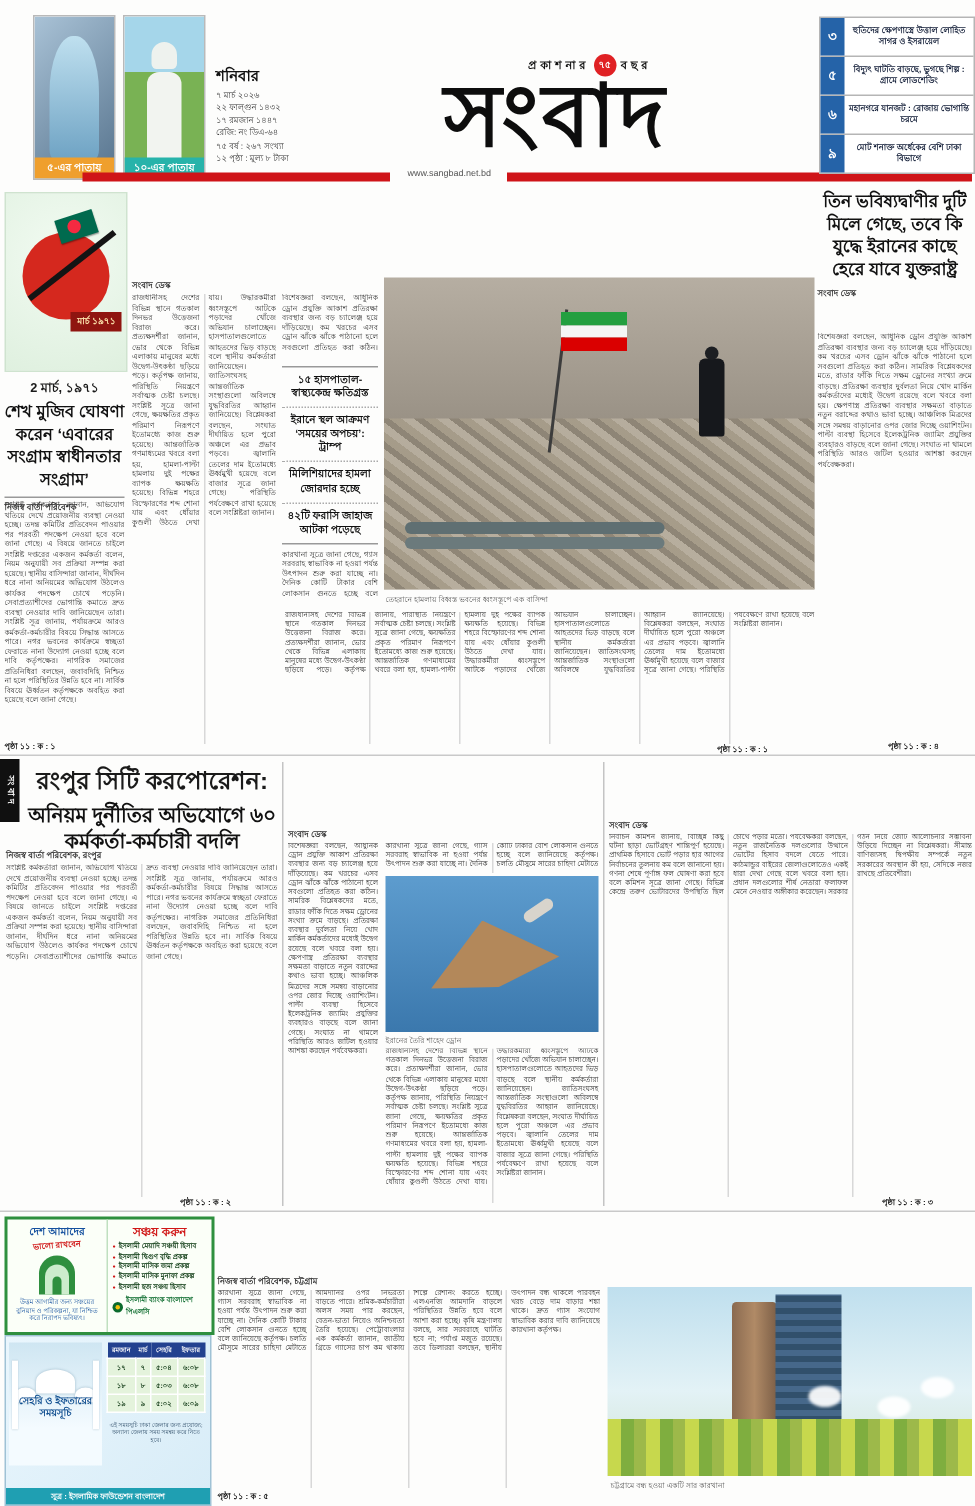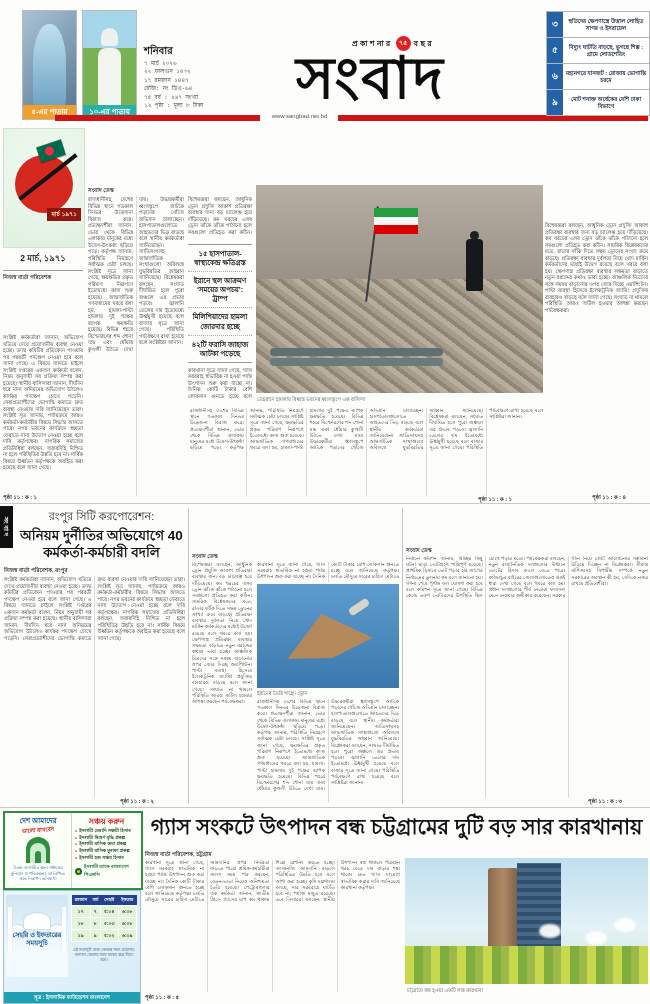--- a/index.html
+++ b/index.html
@@ -23,21 +23,21 @@
   .pub75{display:flex;align-items:center;gap:3px;font-size:7.5px;font-weight:700;letter-spacing:2.5px;color:#111;}
   .pub75 .circ{width:15px;height:15px;border-radius:50%;background:#e02124;color:#fff;font-size:6.5px;
                display:flex;align-items:center;justify-content:center;letter-spacing:0;flex:0 0 auto;}
   .rt-table{border:1px solid #b5b5b5;background:#fff;}
   .rt-row{display:flex;border-bottom:1px solid #b5b5b5;height:25px;}
   .rt-row:last-child{border-bottom:none;}
   .rt-num{width:16px;background:#2563a8;color:#fff;font-size:9px;font-weight:700;
           display:flex;align-items:center;justify-content:center;flex:0 0 auto;}
   .rt-txt{flex:1;font-size:5.6px;font-weight:700;color:#15203a;display:flex;align-items:center;
           justify-content:center;text-align:center;padding:1px 2px;line-height:1.25;}
-  .date-block{font-size:5.6px;line-height:1.5;color:#333;font-family:Liberation Mono, monospace;}
+  .date-block{font-size:5.6px;line-height:1.5;color:#333;}
   .date-block .day{font-size:10px;font-weight:700;color:#111;margin-bottom:1px;}
   
   .logo1971{background:radial-gradient(circle at 50% 35%,#f2fbf2,#dff0df);border:1px solid #cfe3cf;}
   .logo1971 .disc{position:absolute;left:11px;top:26px;width:58px;height:58px;border-radius:50%;background:#d5281e;}
   .logo1971 .rifle{position:absolute;left:8px;top:46px;width:72px;height:4px;background:#141414;transform:rotate(-38deg);}
   .logo1971 .flag{position:absolute;left:34px;top:14px;width:26px;height:16px;background:#006a4e;transform:rotate(-18deg);box-shadow:0 1px 1px rgba(0,0,0,.4);}
   .logo1971 .flag i{position:absolute;left:7px;top:3px;width:9px;height:9px;border-radius:50%;background:#f42a41;}
   .logo1971 .band{position:absolute;right:3px;bottom:26px;background:#8f1510;color:#ffe9b0;font-size:6px;font-weight:700;padding:1px 4px;}
   
   .subheads{border-top:1px solid #999;border-bottom:1px solid #999;}
@@ -164,20 +164,21 @@
   <div class="abs logo1971 photo" style="left:3px;top:128px;width:80px;height:118px;">
     <div class="disc"></div>
     <div class="rifle"></div>
     <div class="flag">
         <i></i>
       </div>
     <div class="band">মার্চ ১৯৭১</div>
   </div>
   <div class="abs" style="left:3px;top:252px;width:80px;text-align:center;">
     <div style="font-size:8.5px;font-weight:700;">2 মার্চ, ১৯৭১</div>
+    <div class="hd" style="font-size:11px;line-height:1.35;margin-top:2px;">শেখ মুজিব ঘোষণা করেন ‘এবারের সংগ্রাম স্বাধীনতার সংগ্রাম’</div>
     <div class="byline" style="margin-top:4px;border-top:1px solid #999;padding-top:2px;text-align:left;">নিজস্ব বার্তা পরিবেশক</div>
   </div>
   <div class="abs body-cols" style="left:3px;top:334px;width:80px;height:158px;column-count:1;">সংশ্লিষ্ট কর্মকর্তারা জানান, অভিযোগ খতিয়ে দেখে প্রয়োজনীয় ব্যবস্থা নেওয়া হচ্ছে। তদন্ত কমিটির প্রতিবেদন পাওয়ার পর পরবর্তী পদক্ষেপ নেওয়া হবে বলে জানা গেছে। এ বিষয়ে জানতে চাইলে সংশ্লিষ্ট দপ্তরের একজন কর্মকর্তা বলেন, নিয়ম অনুযায়ী সব প্রক্রিয়া সম্পন্ন করা হয়েছে। স্থানীয় বাসিন্দারা জানান, দীর্ঘদিন ধরে নানা অনিয়মের অভিযোগ উঠলেও কার্যকর পদক্ষেপ চোখে পড়েনি। সেবাপ্রত্যাশীদের ভোগান্তি কমাতে দ্রুত ব্যবস্থা নেওয়ার দাবি জানিয়েছেন তারা। সংশ্লিষ্ট সূত্র জানায়, পর্যায়ক্রমে আরও কর্মকর্তা-কর্মচারীর বিষয়ে সিদ্ধান্ত আসতে পারে। নগর ভবনের কার্যক্রমে স্বচ্ছতা ফেরাতে নানা উদ্যোগ নেওয়া হচ্ছে বলে দাবি কর্তৃপক্ষের। নাগরিক সমাজের প্রতিনিধিরা বলছেন, জবাবদিহি নিশ্চিত না হলে পরিস্থিতির উন্নতি হবে না। সার্বিক বিষয়ে ঊর্ধ্বতন কর্তৃপক্ষকে অবহিত করা হয়েছে বলে জানা গেছে।</div>
   <div class="abs jump" style="left:3px;top:494px;">পৃষ্ঠা ১১ : ক : ১</div>
 
 
   <div class="abs byline" style="left:88px;top:186px;">সংবাদ ডেস্ক</div>
   <div class="abs body-cols" style="left:88px;top:196px;width:96px;height:300px;column-count:2;">রাজধানীসহ দেশের বিভিন্ন স্থানে গতকাল দিনভর উত্তেজনা বিরাজ করে। প্রত্যক্ষদর্শীরা জানান, ভোর থেকে বিভিন্ন এলাকায় মানুষের মধ্যে উদ্বেগ-উৎকণ্ঠা ছড়িয়ে পড়ে। কর্তৃপক্ষ জানায়, পরিস্থিতি নিয়ন্ত্রণে সর্বাত্মক চেষ্টা চলছে। সংশ্লিষ্ট সূত্রে জানা গেছে, ক্ষয়ক্ষতির প্রকৃত পরিমাণ নিরূপণে ইতোমধ্যে কাজ শুরু হয়েছে। আন্তর্জাতিক গণমাধ্যমের খবরে বলা হয়, হামলা-পাল্টা হামলায় দুই পক্ষের ব্যাপক ক্ষয়ক্ষতি হয়েছে। বিভিন্ন শহরে বিস্ফোরণের শব্দ শোনা যায় এবং ধোঁয়ার কুণ্ডলী উঠতে দেখা যায়। উদ্ধারকর্মীরা ধ্বংসস্তূপে আটকে পড়াদের খোঁজে অভিযান চালাচ্ছেন। হাসপাতালগুলোতে আহতদের ভিড় বাড়ছে বলে স্থানীয় কর্মকর্তারা জানিয়েছেন। জাতিসংঘসহ আন্তর্জাতিক সংস্থাগুলো অবিলম্বে যুদ্ধবিরতির আহ্বান জানিয়েছে। বিশ্লেষকরা বলছেন, সংঘাত দীর্ঘায়িত হলে পুরো অঞ্চলে এর প্রভাব পড়বে। জ্বালানি তেলের দাম ইতোমধ্যে ঊর্ধ্বমুখী হয়েছে বলে বাজার সূত্রে জানা গেছে। পরিস্থিতি পর্যবেক্ষণে রাখা হয়েছে বলে সংশ্লিষ্টরা জানান।</div>
 
   <div class="abs" style="left:188px;top:196px;width:64px;">
@@ -200,32 +201,36 @@
         <div style="background:#f5f5f5;"></div>
         <div style="background:#da0000;"></div>
     </div>
     <div class="fig"></div>
   </div>
   <div class="abs cap" style="left:257px;top:396px;width:286px;">তেহরানে হামলায় বিধ্বস্ত ভবনের ধ্বংসস্তূপে এক বাসিন্দা</div>
 
   <div class="abs body-cols" style="left:190px;top:408px;width:353px;height:88px;column-count:6;font-size:4.8px;">রাজধানীসহ দেশের বিভিন্ন স্থানে গতকাল দিনভর উত্তেজনা বিরাজ করে। প্রত্যক্ষদর্শীরা জানান, ভোর থেকে বিভিন্ন এলাকায় মানুষের মধ্যে উদ্বেগ-উৎকণ্ঠা ছড়িয়ে পড়ে। কর্তৃপক্ষ জানায়, পরিস্থিতি নিয়ন্ত্রণে সর্বাত্মক চেষ্টা চলছে। সংশ্লিষ্ট সূত্রে জানা গেছে, ক্ষয়ক্ষতির প্রকৃত পরিমাণ নিরূপণে ইতোমধ্যে কাজ শুরু হয়েছে। আন্তর্জাতিক গণমাধ্যমের খবরে বলা হয়, হামলা-পাল্টা হামলায় দুই পক্ষের ব্যাপক ক্ষয়ক্ষতি হয়েছে। বিভিন্ন শহরে বিস্ফোরণের শব্দ শোনা যায় এবং ধোঁয়ার কুণ্ডলী উঠতে দেখা যায়। উদ্ধারকর্মীরা ধ্বংসস্তূপে আটকে পড়াদের খোঁজে অভিযান চালাচ্ছেন। হাসপাতালগুলোতে আহতদের ভিড় বাড়ছে বলে স্থানীয় কর্মকর্তারা জানিয়েছেন। জাতিসংঘসহ আন্তর্জাতিক সংস্থাগুলো অবিলম্বে যুদ্ধবিরতির আহ্বান জানিয়েছে। বিশ্লেষকরা বলছেন, সংঘাত দীর্ঘায়িত হলে পুরো অঞ্চলে এর প্রভাব পড়বে। জ্বালানি তেলের দাম ইতোমধ্যে ঊর্ধ্বমুখী হয়েছে বলে বাজার সূত্রে জানা গেছে। পরিস্থিতি পর্যবেক্ষণে রাখা হয়েছে বলে সংশ্লিষ্টরা জানান।</div>
   <div class="abs jump" style="left:478px;top:496px;">পৃষ্ঠা ১১ : ক : ১</div>
 
+  <div class="abs" style="left:545px;top:128px;width:103px;">
+    <div class="hd" style="font-size:11.5px;line-height:1.3;text-align:center;">তিন ভবিষ্যদ্বাণীর দুটি মিলে গেছে, তবে কি যুদ্ধে ইরানের কাছে হেরে যাবে যুক্তরাষ্ট্র</div>
+    <div class="byline" style="margin-top:3px;">সংবাদ ডেস্ক</div>
+  </div>
   <div class="abs body-cols" style="left:545px;top:222px;width:103px;height:268px;column-count:1;">বিশেষজ্ঞরা বলছেন, আধুনিক ড্রোন প্রযুক্তি আকাশ প্রতিরক্ষা ব্যবস্থার জন্য বড় চ্যালেঞ্জ হয়ে দাঁড়িয়েছে। কম খরচের এসব ড্রোন ঝাঁকে ঝাঁকে পাঠানো হলে সবগুলো প্রতিহত করা কঠিন। সামরিক বিশ্লেষকদের মতে, রাডার ফাঁকি দিতে সক্ষম ড্রোনের সংখ্যা ক্রমে বাড়ছে। প্রতিরক্ষা ব্যবস্থার দুর্বলতা নিয়ে খোদ মার্কিন কর্মকর্তাদের মধ্যেই উদ্বেগ রয়েছে বলে খবরে বলা হয়। ক্ষেপণাস্ত্র প্রতিরক্ষা ব্যবস্থার সক্ষমতা বাড়াতে নতুন বরাদ্দের কথাও ভাবা হচ্ছে। আঞ্চলিক মিত্রদের সঙ্গে সমন্বয় বাড়ানোর ওপর জোর দিচ্ছে ওয়াশিংটন। পাল্টা ব্যবস্থা হিসেবে ইলেকট্রনিক জ্যামিং প্রযুক্তির ব্যবহারও বাড়ছে বলে জানা গেছে। সংঘাত না থামলে পরিস্থিতি আরও জটিল হওয়ার আশঙ্কা করছেন পর্যবেক্ষকরা।</div>
   <div class="abs jump" style="left:592px;top:494px;">পৃষ্ঠা ১১ : ক : ৪</div>
 
   <div class="abs hline" style="left:0;top:503px;width:650px;"></div>
   <div class="abs vline" style="left:188px;top:508px;height:296px;"></div>
   <div class="abs vline" style="left:402px;top:508px;height:296px;"></div>
   <div class="abs hline" style="left:0;top:807px;width:650px;"></div>
 
   <div class="abs side-tag" style="left:0;top:506px;width:13px;height:42px;">সংবাদ</div>
   <div class="abs" style="left:18px;top:508px;width:167px;text-align:center;">
-    <div style="font-size:11px;font-weight:400;">রংপুর সিটি করপোরেশন:</div>
-    <div class="hd" style="font-size:13.5px;line-height:1.25;margin-top:1px;">অনিয়ম দুর্নীতির অভিযোগে 40 কর্মকর্তা-কর্মচারী বদলি</div>
+    <div style="font-size:16px;font-weight:700;">রংপুর সিটি করপোরেশন:</div>
+    <div class="hd" style="font-size:13.5px;line-height:1.25;margin-top:1px;">অনিয়ম দুর্নীতির অভিযোগে ৬০ কর্মকর্তা-কর্মচারী বদলি</div>
   </div>
   <div class="abs byline" style="left:4px;top:566px;">নিজস্ব বার্তা পরিবেশক, রংপুর</div>
   <div class="abs body-cols" style="left:4px;top:576px;width:181px;height:222px;column-count:2;">সংশ্লিষ্ট কর্মকর্তারা জানান, অভিযোগ খতিয়ে দেখে প্রয়োজনীয় ব্যবস্থা নেওয়া হচ্ছে। তদন্ত কমিটির প্রতিবেদন পাওয়ার পর পরবর্তী পদক্ষেপ নেওয়া হবে বলে জানা গেছে। এ বিষয়ে জানতে চাইলে সংশ্লিষ্ট দপ্তরের একজন কর্মকর্তা বলেন, নিয়ম অনুযায়ী সব প্রক্রিয়া সম্পন্ন করা হয়েছে। স্থানীয় বাসিন্দারা জানান, দীর্ঘদিন ধরে নানা অনিয়মের অভিযোগ উঠলেও কার্যকর পদক্ষেপ চোখে পড়েনি। সেবাপ্রত্যাশীদের ভোগান্তি কমাতে দ্রুত ব্যবস্থা নেওয়ার দাবি জানিয়েছেন তারা। সংশ্লিষ্ট সূত্র জানায়, পর্যায়ক্রমে আরও কর্মকর্তা-কর্মচারীর বিষয়ে সিদ্ধান্ত আসতে পারে। নগর ভবনের কার্যক্রমে স্বচ্ছতা ফেরাতে নানা উদ্যোগ নেওয়া হচ্ছে বলে দাবি কর্তৃপক্ষের। নাগরিক সমাজের প্রতিনিধিরা বলছেন, জবাবদিহি নিশ্চিত না হলে পরিস্থিতির উন্নতি হবে না। সার্বিক বিষয়ে ঊর্ধ্বতন কর্তৃপক্ষকে অবহিত করা হয়েছে বলে জানা গেছে।</div>
   <div class="abs jump" style="left:120px;top:798px;">পৃষ্ঠা ১১ : ক : ২</div>
 
   <div class="abs byline" style="left:192px;top:552px;">সংবাদ ডেস্ক</div>
   <div class="abs body-cols" style="left:192px;top:562px;width:60px;height:240px;column-count:1;font-size:4.8px;">বিশেষজ্ঞরা বলছেন, আধুনিক ড্রোন প্রযুক্তি আকাশ প্রতিরক্ষা ব্যবস্থার জন্য বড় চ্যালেঞ্জ হয়ে দাঁড়িয়েছে। কম খরচের এসব ড্রোন ঝাঁকে ঝাঁকে পাঠানো হলে সবগুলো প্রতিহত করা কঠিন। সামরিক বিশ্লেষকদের মতে, রাডার ফাঁকি দিতে সক্ষম ড্রোনের সংখ্যা ক্রমে বাড়ছে। প্রতিরক্ষা ব্যবস্থার দুর্বলতা নিয়ে খোদ মার্কিন কর্মকর্তাদের মধ্যেই উদ্বেগ রয়েছে বলে খবরে বলা হয়। ক্ষেপণাস্ত্র প্রতিরক্ষা ব্যবস্থার সক্ষমতা বাড়াতে নতুন বরাদ্দের কথাও ভাবা হচ্ছে। আঞ্চলিক মিত্রদের সঙ্গে সমন্বয় বাড়ানোর ওপর জোর দিচ্ছে ওয়াশিংটন। পাল্টা ব্যবস্থা হিসেবে ইলেকট্রনিক জ্যামিং প্রযুক্তির ব্যবহারও বাড়ছে বলে জানা গেছে। সংঘাত না থামলে পরিস্থিতি আরও জটিল হওয়ার আশঙ্কা করছেন পর্যবেক্ষকরা।</div>
   <div class="abs body-cols" style="left:257px;top:562px;width:142px;height:20px;column-count:2;font-size:4.8px;">কারখানা সূত্রে জানা গেছে, গ্যাস সরবরাহ স্বাভাবিক না হওয়া পর্যন্ত উৎপাদন শুরু করা যাচ্ছে না। দৈনিক কোটি টাকার বেশি লোকসান গুনতে হচ্ছে বলে জানিয়েছে কর্তৃপক্ষ। চলতি মৌসুমে সারের চাহিদা মেটাতে আমদানির ওপর নির্ভরতা বাড়তে পারে। শ্রমিক-কর্মচারীরা অলস সময় পার করছেন, বেতন-ভাতা নিয়েও অনিশ্চয়তা তৈরি হয়েছে। পেট্রোবাংলার এক কর্মকর্তা জানান, জাতীয় গ্রিডে গ্যাসের চাপ কম থাকায় শিল্পে রেশনিং করতে হচ্ছে। এলএনজি আমদানি বাড়লে পরিস্থিতির উন্নতি হবে বলে আশা করা হচ্ছে। কৃষি মন্ত্রণালয় বলছে, সার সরবরাহে ঘাটতি হবে না; পর্যাপ্ত মজুত রয়েছে। তবে ডিলাররা বলছেন, স্থানীয় উৎপাদন বন্ধ থাকলে পরিবহন খরচ বেড়ে দাম বাড়ার শঙ্কা থাকে। দ্রুত গ্যাস সংযোগ স্বাভাবিক করার দাবি জানিয়েছে কারখানা কর্তৃপক্ষ।</div>
   <div class="abs photo ph-sky" style="left:257px;top:584px;width:142px;height:104px;">
     <div class="drone-body"></div>
@@ -293,21 +298,20 @@
         <td>৯</td>
         <td>৫:০২</td>
         <td>৬:০৯</td>
       </tr>
     </tbody>
       </table>
     <div class="rm-note">এই সময়সূচি ঢাকা জেলার জন্য প্রযোজ্য; অন্যান্য জেলায় সময় সমন্বয় করে নিতে হবে।</div>
     <div class="rm-src">সূত্র : ইসলামিক ফাউন্ডেশন বাংলাদেশ</div>
   </div>
 
-  <div class="abs hd" style="left:145px;top:814px;width:503px;font-size:21px;line-height:1.2;text-align:center;">গ্যাস সংকটে উৎপাদন বন্ধ চট্টগ্রামের দুটি বড় সার কারখানায়</div>
   <div class="abs byline" style="left:145px;top:850px;">নিজস্ব বার্তা পরিবেশক, চট্টগ্রাম</div>
   <div class="abs body-cols" style="left:145px;top:860px;width:255px;height:132px;column-count:4;font-size:4.8px;">কারখানা সূত্রে জানা গেছে, গ্যাস সরবরাহ স্বাভাবিক না হওয়া পর্যন্ত উৎপাদন শুরু করা যাচ্ছে না। দৈনিক কোটি টাকার বেশি লোকসান গুনতে হচ্ছে বলে জানিয়েছে কর্তৃপক্ষ। চলতি মৌসুমে সারের চাহিদা মেটাতে আমদানির ওপর নির্ভরতা বাড়তে পারে। শ্রমিক-কর্মচারীরা অলস সময় পার করছেন, বেতন-ভাতা নিয়েও অনিশ্চয়তা তৈরি হয়েছে। পেট্রোবাংলার এক কর্মকর্তা জানান, জাতীয় গ্রিডে গ্যাসের চাপ কম থাকায় শিল্পে রেশনিং করতে হচ্ছে। এলএনজি আমদানি বাড়লে পরিস্থিতির উন্নতি হবে বলে আশা করা হচ্ছে। কৃষি মন্ত্রণালয় বলছে, সার সরবরাহে ঘাটতি হবে না; পর্যাপ্ত মজুত রয়েছে। তবে ডিলাররা বলছেন, স্থানীয় উৎপাদন বন্ধ থাকলে পরিবহন খরচ বেড়ে দাম বাড়ার শঙ্কা থাকে। দ্রুত গ্যাস সংযোগ স্বাভাবিক করার দাবি জানিয়েছে কারখানা কর্তৃপক্ষ।</div>
   <div class="abs jump" style="left:145px;top:994px;">পৃষ্ঠা ১১ : ক : ৫</div>
   <div class="abs photo ph-factory" style="left:405px;top:858px;width:243px;height:126px;">
     <div class="tower"></div>
     <div class="frame"></div>
     <div class="low"></div>
     <div class="steam" style="left:55%;top:52%;"></div>
     <div class="steam" style="left:74%;top:58%;"></div>
     <div class="steam" style="left:86%;top:48%;"></div>

